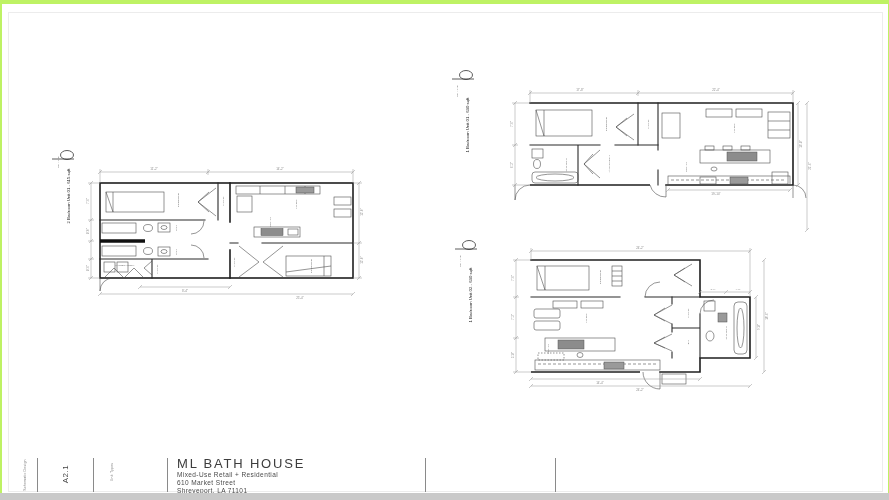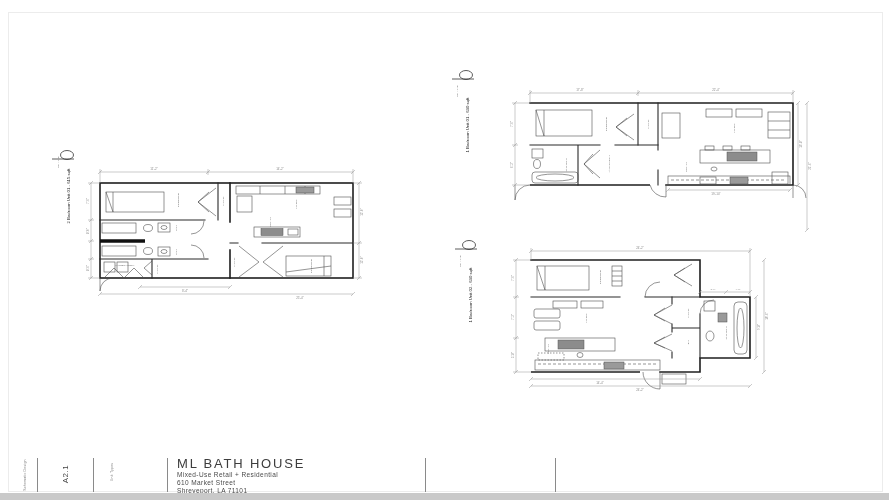--- a/index.html
+++ b/index.html
@@ -1,16 +1,16 @@
 <!DOCTYPE html>
 <html><head>
 <meta charset="utf-8">
 <style>
   html,body{margin:0;padding:0;background:#000;}
-  .stage{position:relative;width:889px;height:500px;background:#ffffff;overflow:hidden;
+  .stage{position:relative;width:889px;height:500px;background:#bef264;overflow:hidden;
          font-family:"Liberation Sans",sans-serif;}
   .sheet{position:absolute;left:2px;top:4px;width:886px;height:490px;background:#ffffff;}
   .sheet-inner-border{position:absolute;left:8px;top:12px;width:873px;height:478px;
          border:1px solid #ececec;}
   .linework{position:absolute;left:0;top:0;}
   .bottom-bar{position:absolute;left:0;top:493px;width:889px;height:7px;background:#c9c9c9;}
 
   
   .tb-divider{position:absolute;top:458px;height:34px;width:1px;background:#8a8a8a;}
   .tb-rot{position:absolute;transform:translate(-50%,-50%) rotate(-90deg);white-space:nowrap;}

